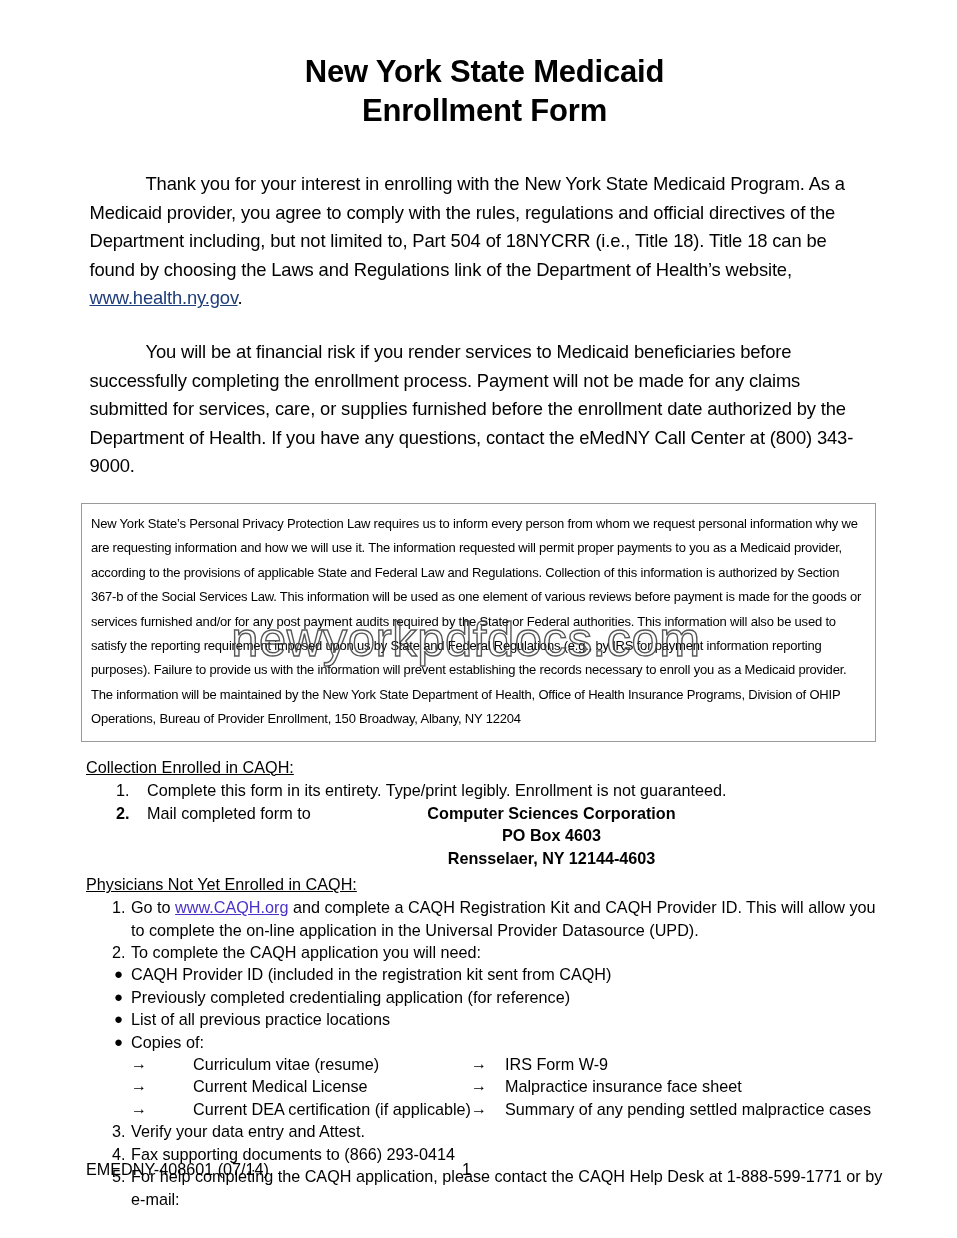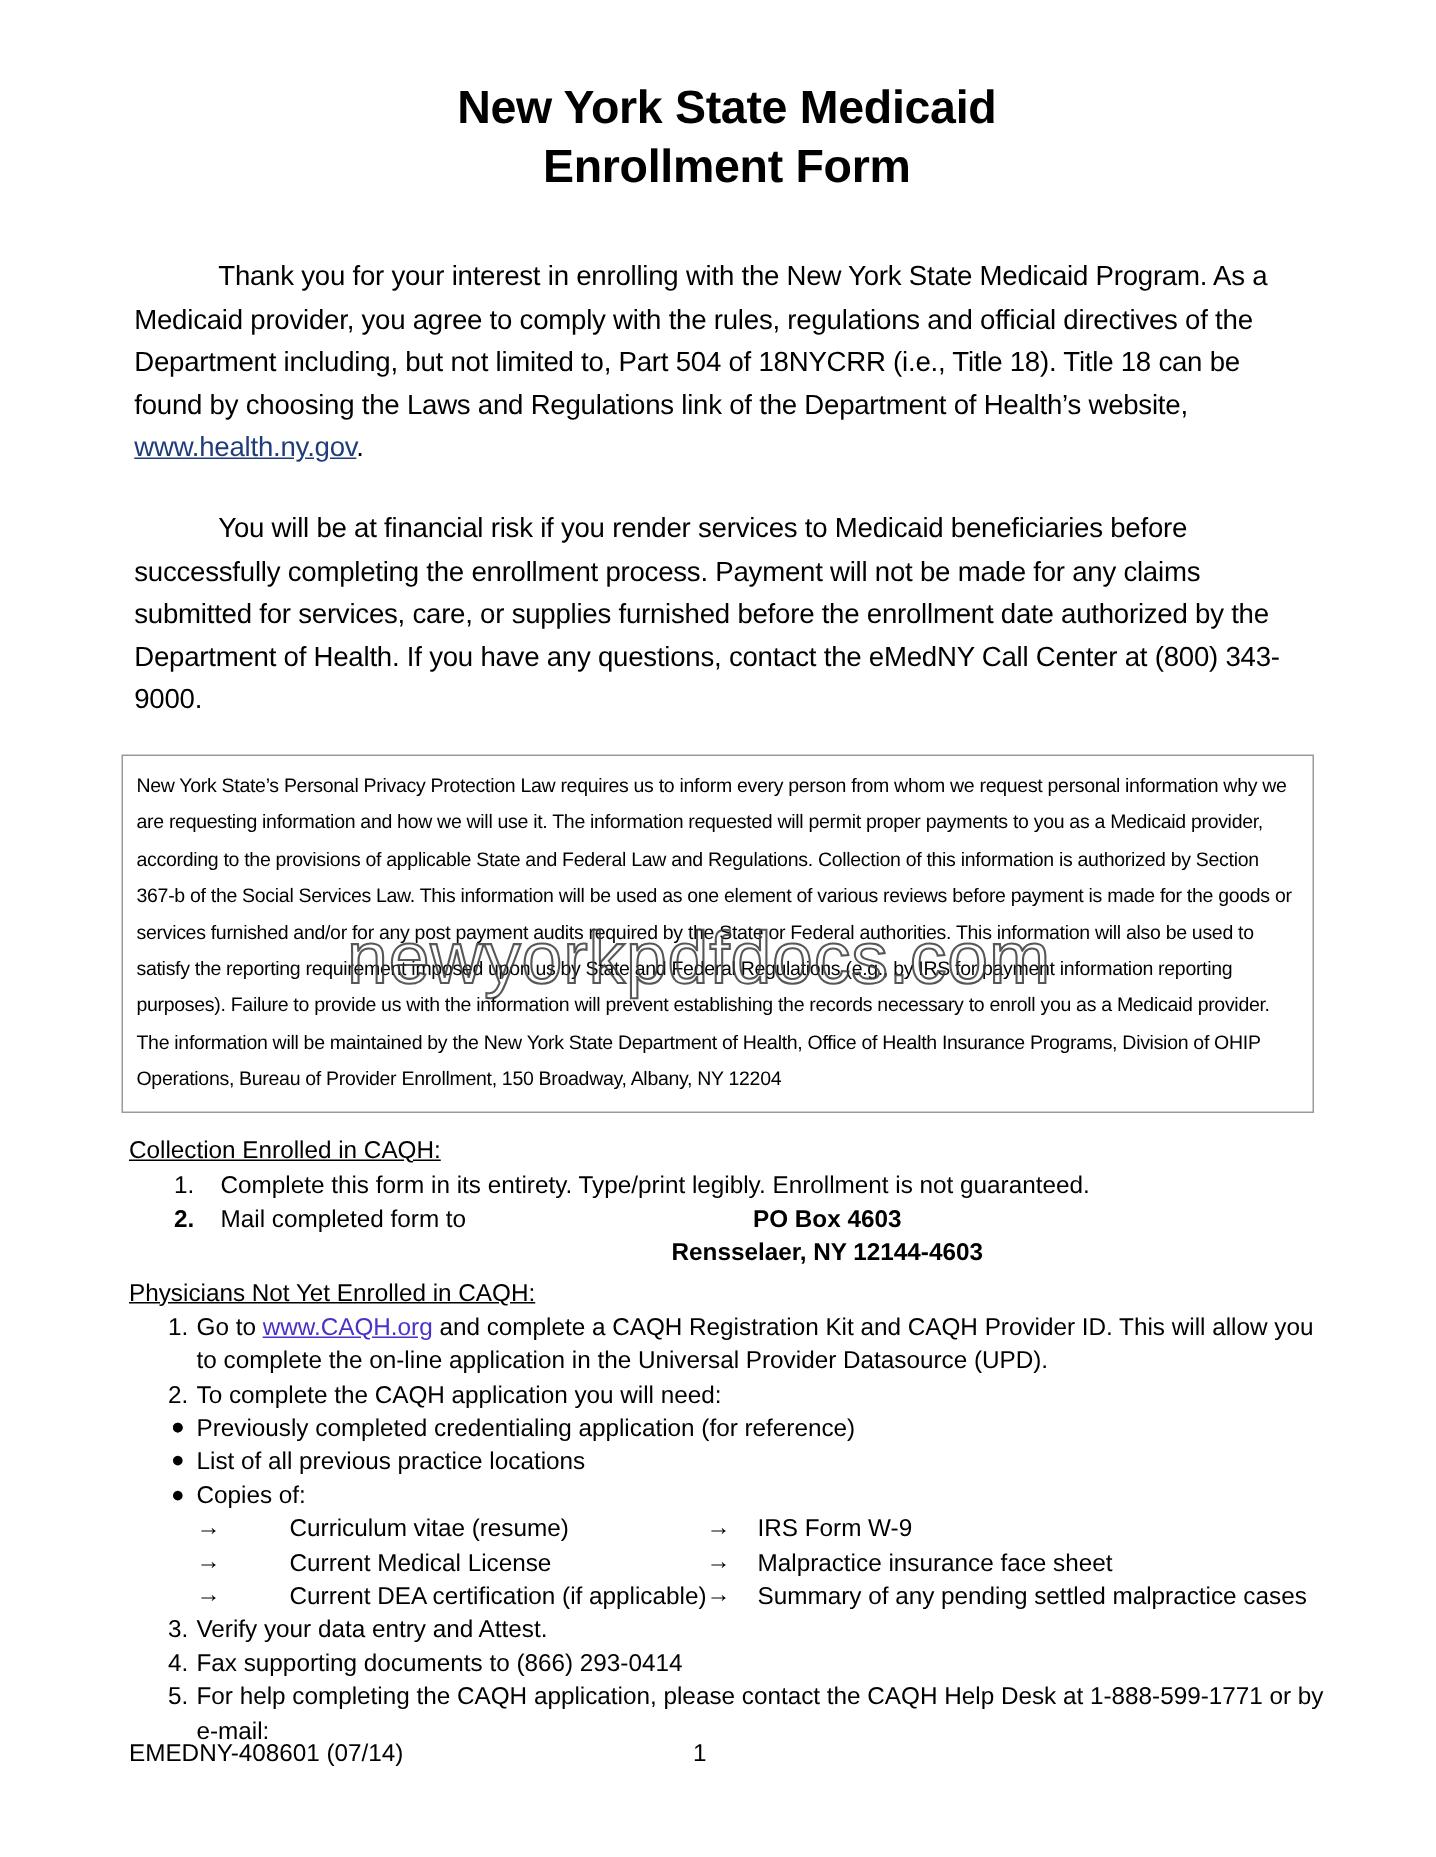--- a/index.html
+++ b/index.html
@@ -237,39 +237,41 @@
         <span class="num">1.</span>
         <span>Complete this form in its entirety.  Type/print legibly.  Enrollment is not guaranteed.</span>
       </li>
       <li>
         <span class="num bold">2.</span>
         <span>Mail completed form to</span>
       </li>
     </ol>
 
     <div class="mail-block">
+      <span class="ml">Computer Sciences Corporation</span>
       <span class="ml">PO Box 4603</span>
       <span class="ml">Rensselaer, NY 12144-4603</span>
     </div>
 
     <div class="sec-head second">Physicians Not Yet Enrolled in CAQH:</div>
 
     <ol class="numlist2">
       <li>
         <span class="num">1.</span><span>Go to </span><a class="link-violet" href="#">www.CAQH.org</a><span> and complete a CAQH Registration Kit and CAQH Provider ID.  This will allow you to complete the on-line application in the Universal Provider Datasource (UPD).</span>
       </li>
       <li>
         <span class="num">2.</span>
         <span>To complete the CAQH application you will need:</span>
       </li>
     </ol>
 
     <ul class="bullets">
       <li>
         <span class="bul">●</span>
+        <span>CAQH Provider ID (included in the registration kit sent from CAQH)</span>
       </li>
       <li>
         <span class="bul">●</span>
         <span>Previously completed credentialing application (for reference)</span>
       </li>
       <li>
         <span class="bul">●</span>
         <span>List of all previous practice locations</span>
       </li>
       <li>

